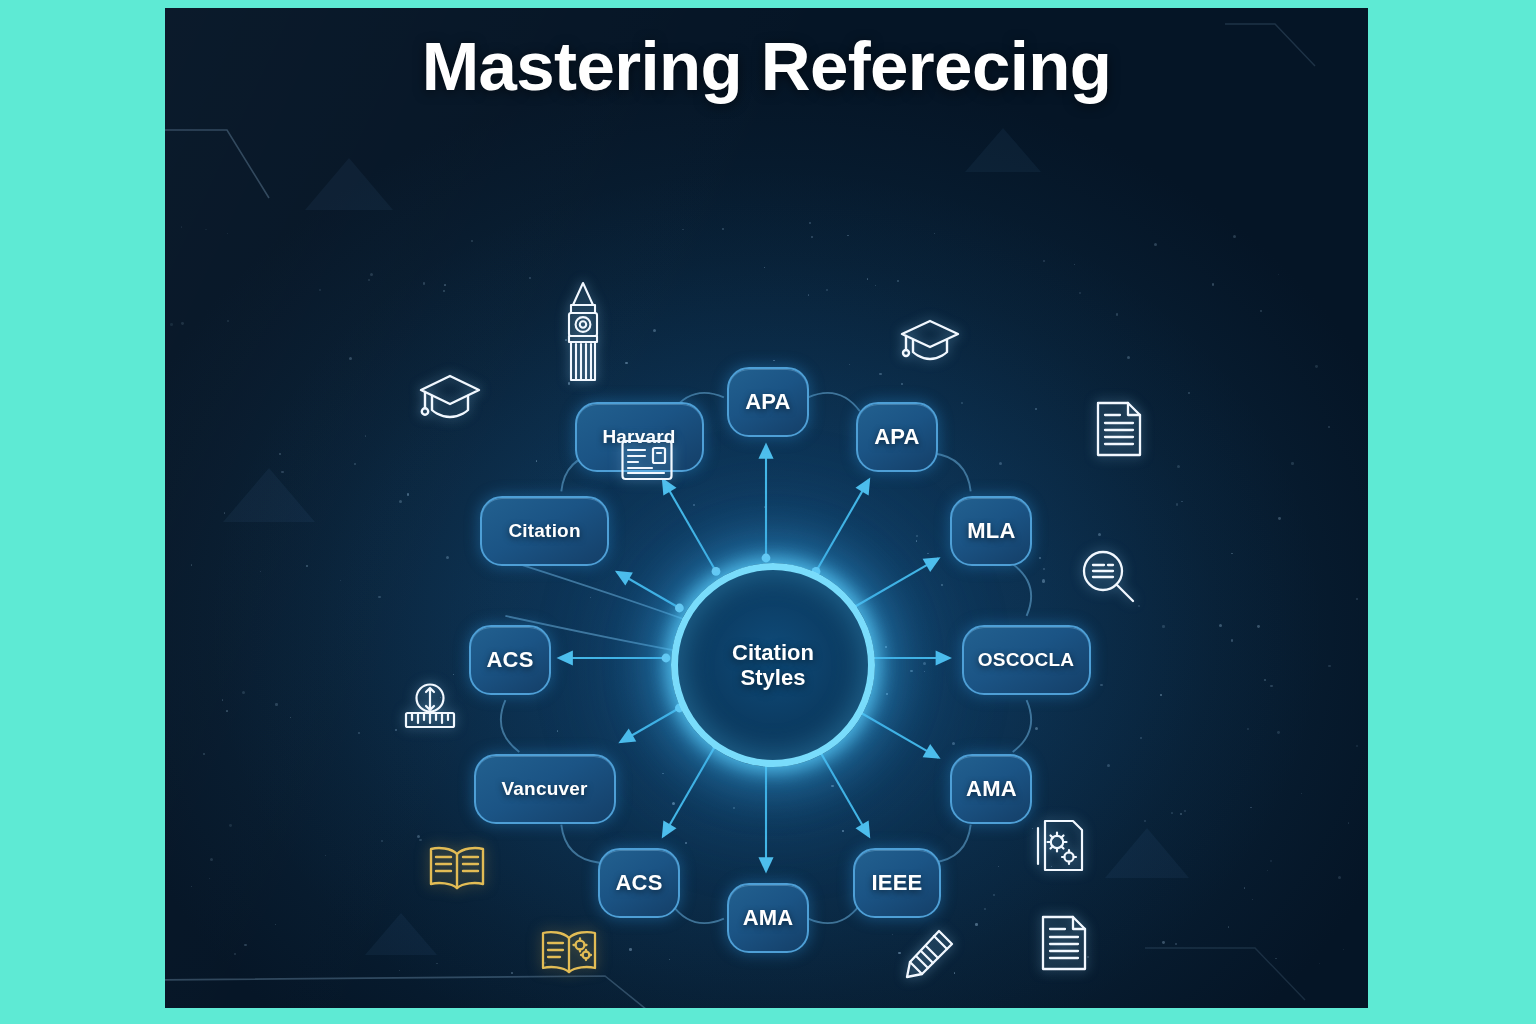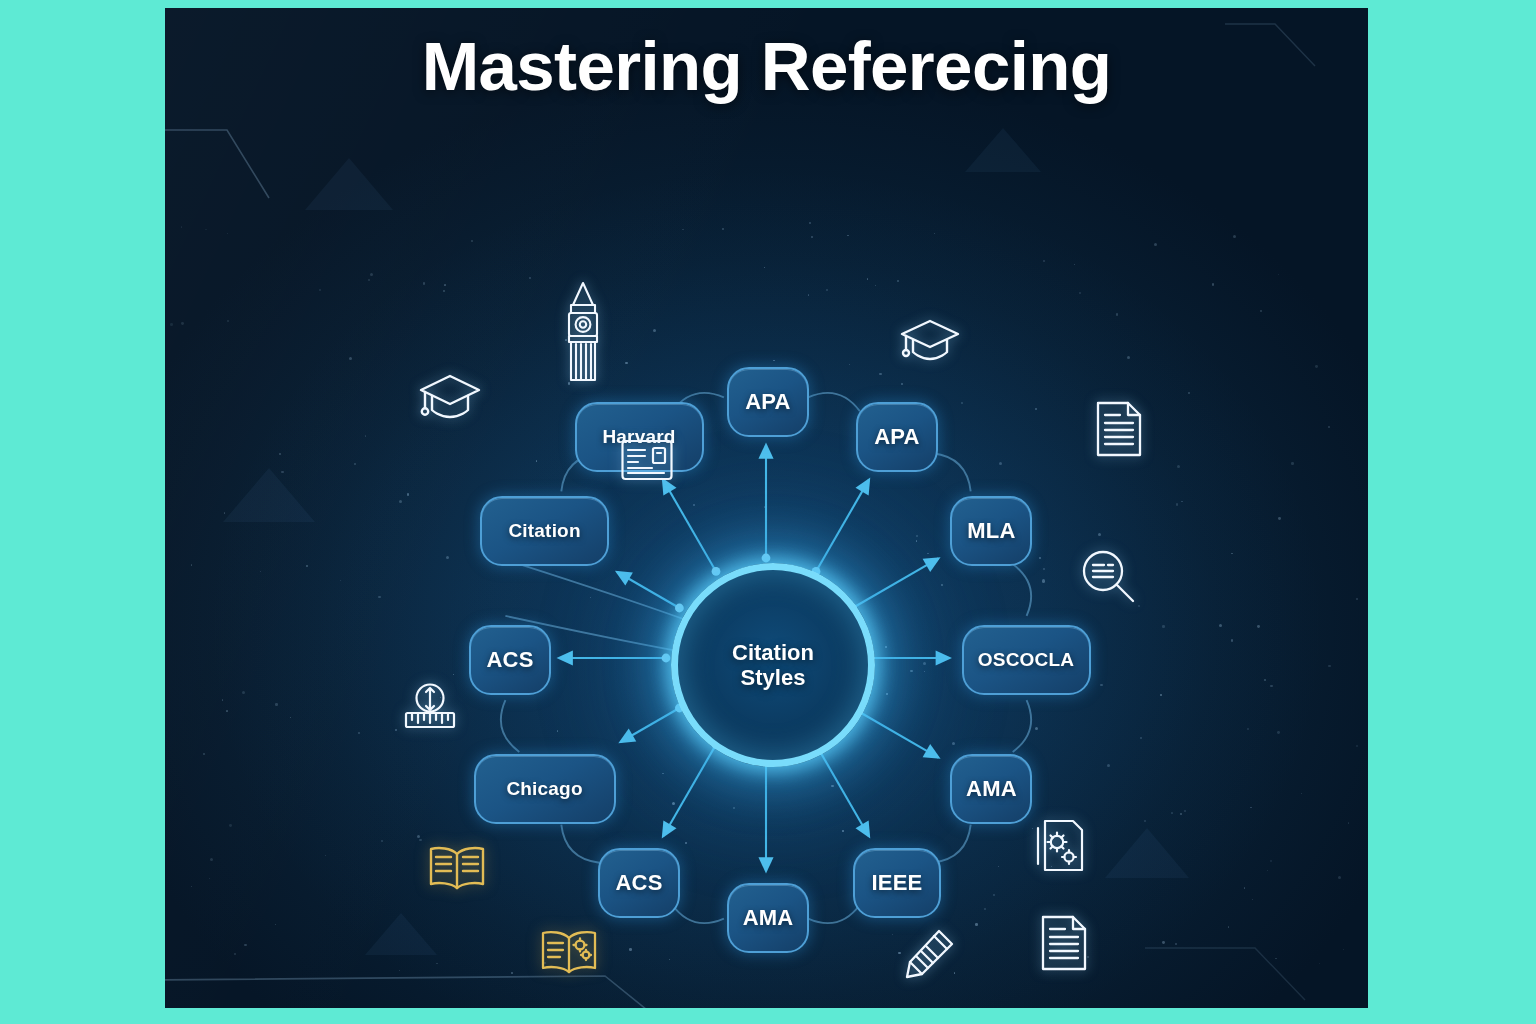--- a/index.html
+++ b/index.html
@@ -445,21 +445,21 @@
           <div class="node" style="left: 688px; top: 840.435px; width: 84px; height: 66px;">
             <span>IEEE</span>
           </div>
           <div class="node" style="left: 562px; top: 875px; width: 78px; height: 66px;">
             <span>AMA</span>
           </div>
           <div class="node" style="left: 433px; top: 840.435px; width: 78px; height: 66px;">
             <span>ACS</span>
           </div>
           <div class="node small" style="left: 308.565px; top: 746px; width: 138px; height: 66px;">
-            <span>Chicago</span>
+            <span>Vancuver</span>
           </div>
           <div class="node" style="left: 304px; top: 617px; width: 78px; height: 66px;">
             <span>ACS</span>
           </div>
           <div class="node small" style="left: 315.065px; top: 488px; width: 125px; height: 66px;">
             <span>Citation</span>
           </div>
           <div class="node small" style="left: 409.5px; top: 393.565px; width: 125px; height: 66px;">
             <span>Harvard</span>
           </div>

